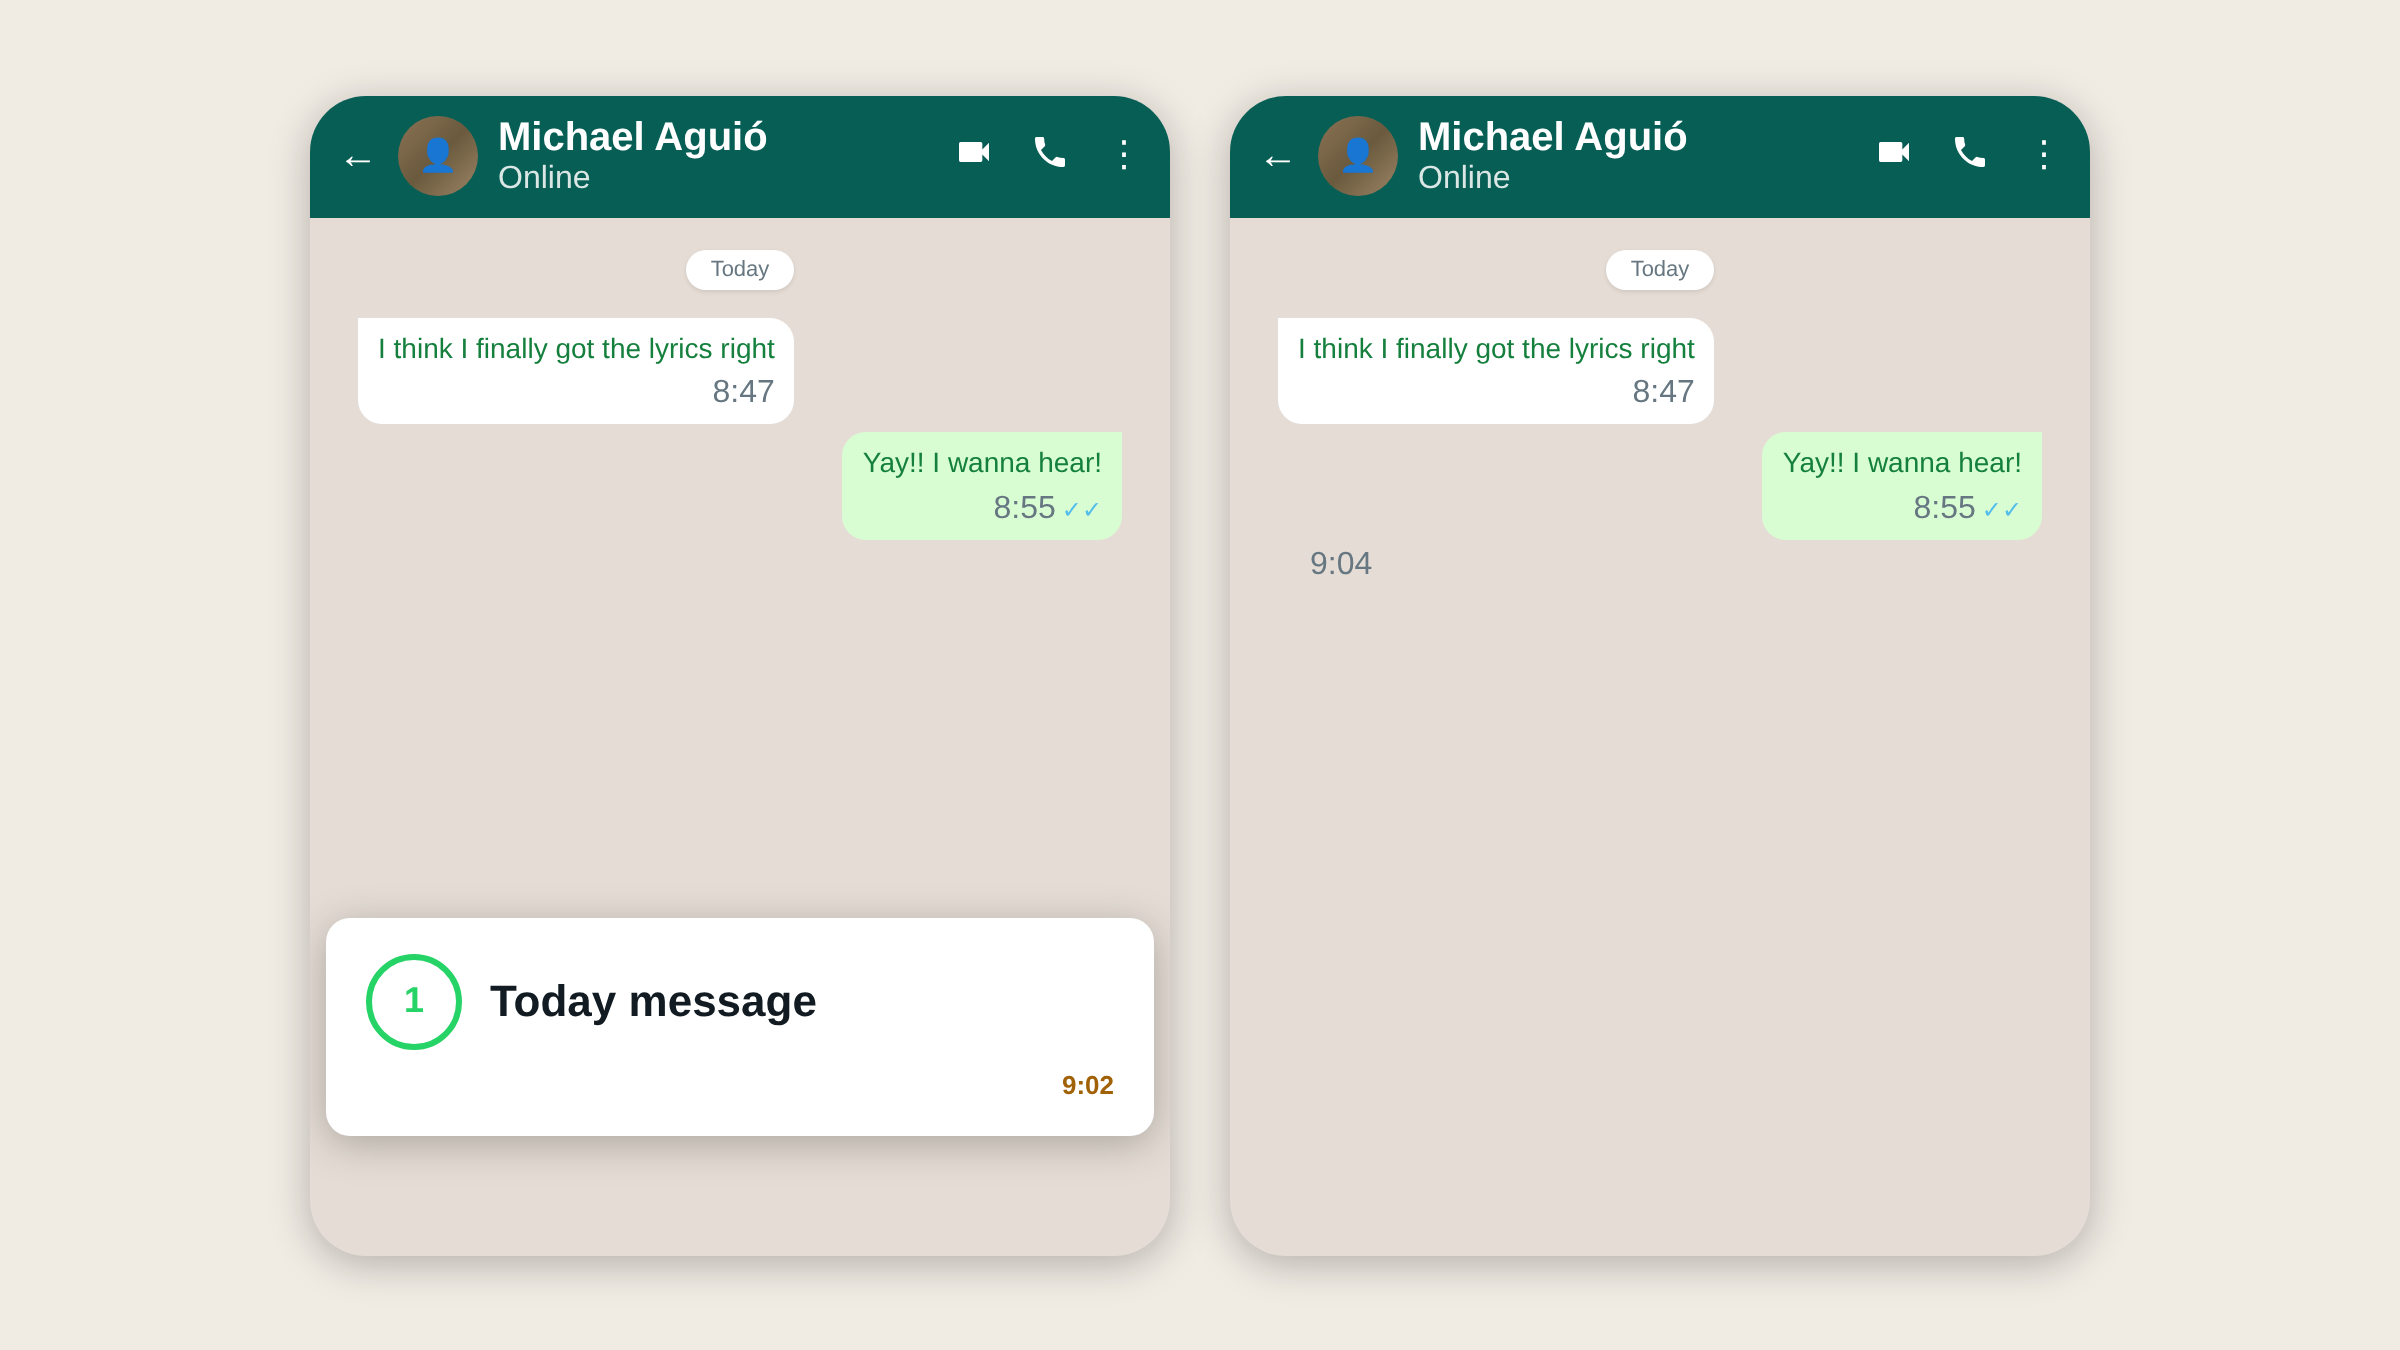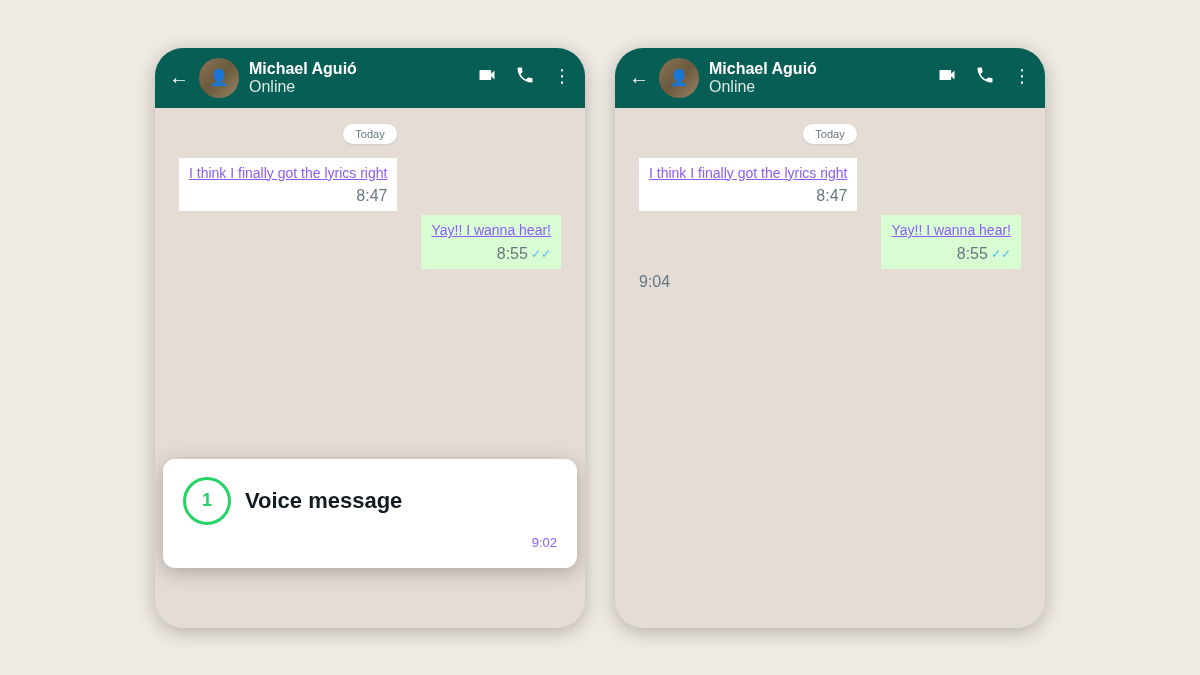--- a/index.html
+++ b/index.html
@@ -65,21 +65,21 @@
       color: #d4a878;
       font-size: 16px;
     }
 
     .contact-info {
       flex: 1;
     }
 
     .contact-name {
       color: white;
-      font-size: 16px;
+      font-size: 20px;
       font-weight: 600;
     }
 
     .contact-status {
       color: rgba(255,255,255,0.85);
       font-size: 16px;
     }
 
     .header-icons {
       display: flex;
@@ -111,42 +111,41 @@
       padding: 4px 12px;
       font-size: 11px;
       color: #667781;
       margin: 6px 0 10px;
       box-shadow: 0 1px 2px rgba(0,0,0,0.1);
     }
 
     
     .message-bubble {
       max-width: 75%;
-      border-radius: 0;
+      border-radius: 12px;
       padding: 6px 10px 4px;
       position: relative;
       font-size: 14px;
       line-height: 1.4;
     }
 
     .message-received {
       background: #ffffff;
       align-self: flex-start;
       border-top-left-radius: 0;
     }
 
     .message-sent {
       background: #d9fdd3;
       align-self: flex-end;
       border-top-right-radius: 0;
     }
 
     .message-text {
-      color: #8b5cf6;
-      text-decoration: underline;
+      color: #15803d;
     }
 
     .message-meta {
       display: flex;
       justify-content: flex-end;
       align-items: center;
       gap: 3px;
       margin-top: 2px;
     }
 
@@ -200,23 +199,24 @@
     }
 
     .voice-label {
       font-size: 22px;
       font-weight: bold;
       color: #111b21;
     }
 
     .voice-time {
       font-size: 13px;
-      color: #8b5cf6;
+      color: #a16207;
       align-self: flex-end;
       margin-top: 4px;
+      font-weight: bold;
     }
 
     
     .opened-status {
       display: flex;
       align-items: center;
       gap: 8px;
       padding: 6px 10px;
       max-width: 200px;
     }
@@ -291,21 +291,21 @@
         <span class="tick-icon">✓✓</span>
       </div>
     </div>
   </div>
 
   <div class="voice-notification">
     <div class="voice-notification-content">
       <div class="voice-icon-circle">
         <span class="voice-number">1</span>
       </div>
-      <span class="voice-label">Voice message</span>
+      <span class="voice-label">Today message</span>
     </div>
     <div class="message-meta" style="margin-top: 6px;">
       <span class="voice-time">9:02</span>
     </div>
   </div>
 </div>
 
 <div class="phone-frame">
 
   <div class="chat-header">
@@ -344,16 +344,16 @@
 
     <div class="message-bubble message-sent">
       <div class="message-text">Yay!! I wanna hear!</div>
       <div class="message-meta">
         <span class="message-time">8:55</span>
         <span class="tick-icon">✓✓</span>
       </div>
     </div>
 
     <div class="opened-row">
-      <span class="message-time" style="margin-left: 0; margin-bottom: 4px;">9:04</span>
+      <span class="message-time" style="margin-left: 16px; margin-bottom: 4px;">9:04</span>
     </div>
   </div>
 </div>
 
 </body></html>

